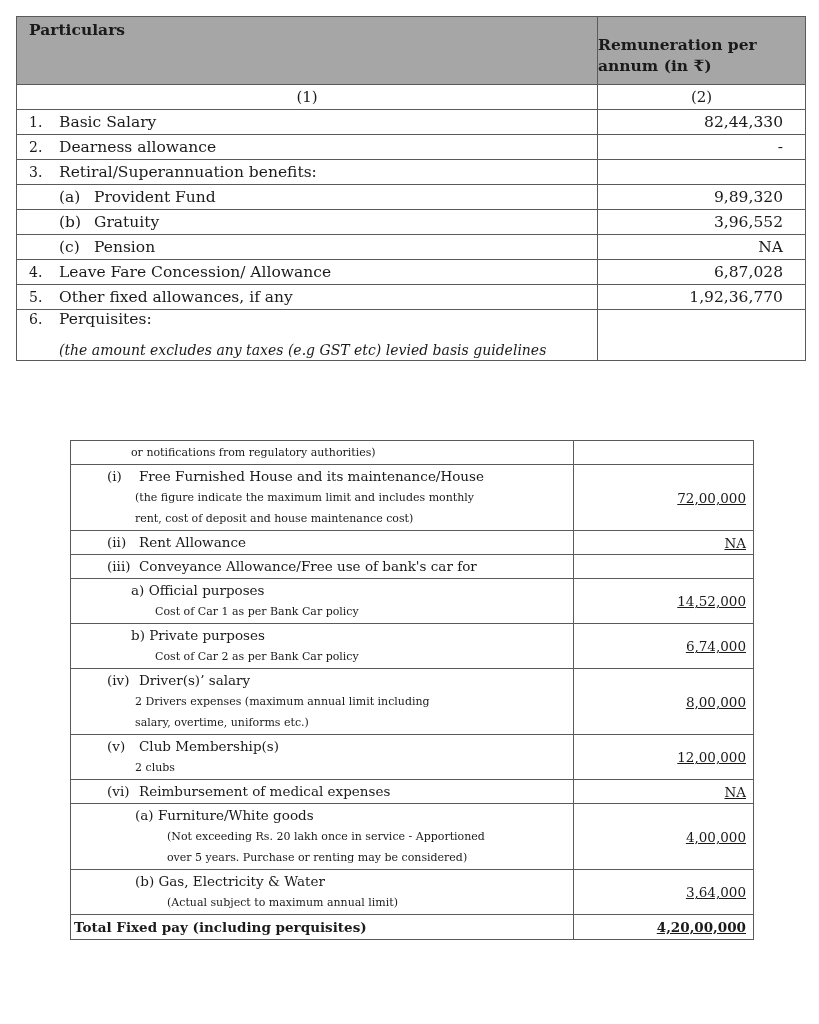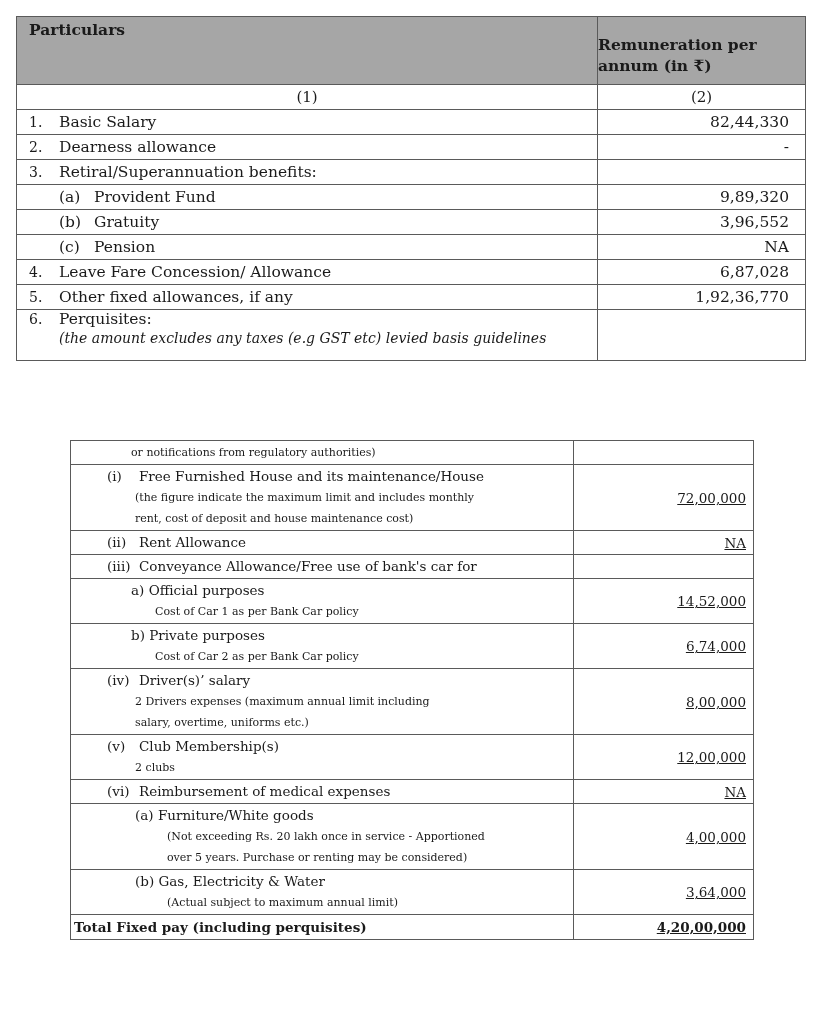--- a/index.html
+++ b/index.html
@@ -18,23 +18,23 @@
   #t1 .hdr td { background: #a6a6a6; height: 50px; font-weight: bold; vertical-align: top; }
   #t1 .hdr .h1 { padding: 3px 0 0 12px; }
   #t1 .hdr .h2 { text-align: left; padding-top: 17px; line-height: 21px; }
   #t1 .colnum td { text-align: center; height: 24px; font-size: 15px; }
   #t1 .fixed td.l { padding: 1px 4px 2px 2px; line-height: 22px; }
   #t1 .fixed .b { font-weight: bold; }
   #t1 .fixed .i { font-style: italic; font-size: 14px; }
   #t1 tr.row td { height: 24px; margin-top: 33px; }
   #t1 td.l .num { display: inline-block; width: 42px; padding-left: 12px; box-sizing: border-box; font-size: 14px; }
   #t1 td.l .sub { display: inline-block; width: 77px; padding-left: 42px; box-sizing: border-box; }
-  #t1 td.r { text-align: right; padding-right: 16px; }
+  #t1 td.r { text-align: right; padding-right: 22px; }
   #t1 tr.perq td { height: 50px; vertical-align: top; }
-  #t1 tr.perq .note { font-style: italic; font-size: 14px; padding-left: 42px; display:block; margin-top: 2px; }
+  #t1 tr.perq .note { font-style: italic; font-size: 14px; padding-left: 42px; display:block; margin-top: 14px; }
 
   
   #t2 { left: 70px; top: 440px; width: 683px; font-size: 13.5px; }
   #t2 col.c1 { width: 503px; }
   #t2 col.c2 { width: 180px; }
   #t2 td.l { padding: 1px 4px 1px 0; line-height: 21px; }
   #t2 td.r { text-align: right; padding-right: 7px; text-decoration: underline; }
   #t2 .it { font-size: 11px; }
   #t2 .rn { display: inline-block; width: 68px; padding-left: 36px; box-sizing: border-box; }
   #t2 .ind1 { padding-left: 60px; display: block; }

